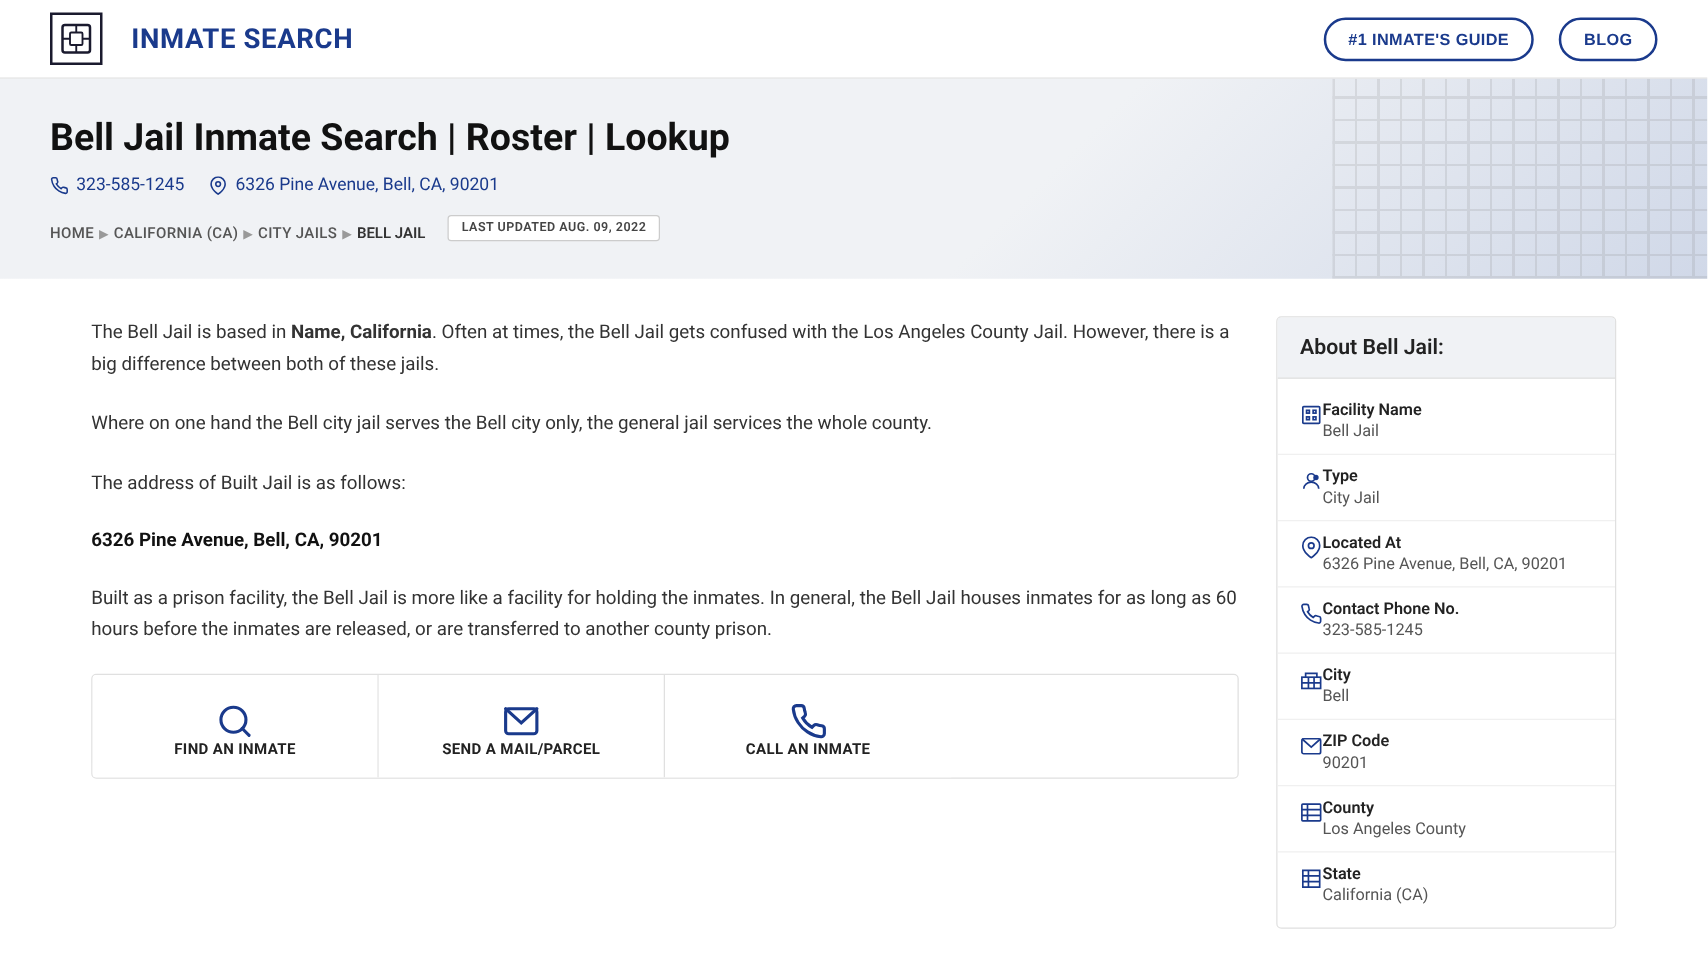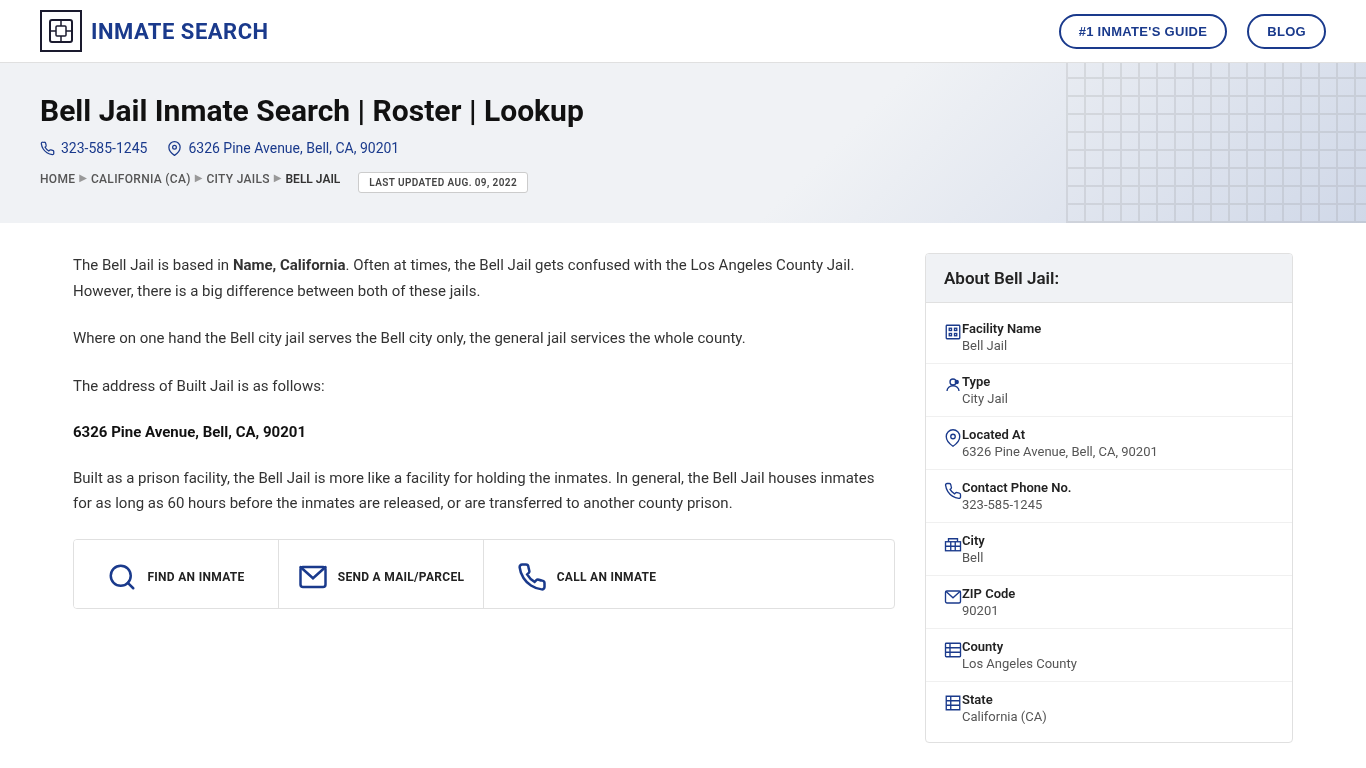--- a/index.html
+++ b/index.html
@@ -10,21 +10,21 @@
       display: flex;
       align-items: center;
       justify-content: space-between;
       padding: 10px 40px;
       border-bottom: 1px solid #e0e0e0;
       background: #fff;
     }
     .logo-area {
       display: flex;
       align-items: center;
-      gap: 9px;
+      gap: 23px;
       text-decoration: none;
     }
     .logo-icon {
       width: 42px;
       height: 42px;
       border: 2px solid #1a1a2e;
       display: flex;
       align-items: center;
       justify-content: center;
       font-size: 20px;
@@ -88,21 +88,21 @@
     .hero-meta-item {
       display: flex;
       align-items: center;
       gap: 6px;
       color: #1a3a8c;
       font-size: 14px;
     }
     .hero-meta-item svg { flex-shrink: 0; }
     .breadcrumb {
       display: flex;
-      align-items: flex-start;
+      align-items: flex-end;
       gap: 4px;
       font-size: 12px;
       color: #555;
       flex-wrap: wrap;
       margin-top: 14px;
     }
     .breadcrumb a {
       color: #555;
       text-decoration: none;
       font-size: 12px;
@@ -163,42 +163,42 @@
     .action-cards {
       display: grid;
       grid-template-columns: repeat(4, 1fr);
       border: 1px solid #e0e0e0;
       border-radius: 4px;
       overflow: hidden;
       margin-top: 10px;
     }
     .action-card {
       display: flex;
+      flex-direction: column;
       align-items: center;
       justify-content: center;
       padding: 22px 10px 16px 10px;
       border-right: 1px solid #e0e0e0;
       cursor: pointer;
       background: #fff;
-      gap: 10px;
     }
     .action-card:last-child { border-right: none; }
     .action-card svg { color: #1a3a8c; }
     .action-card-label {
       font-size: 12px;
       font-weight: 700;
       color: #222;
       text-align: center;
       letter-spacing: 0.3px;
       text-transform: uppercase;
     }
 
     
     .right-col {
-      width: 368px;
+      width: 272px;
       flex-shrink: 0;
     }
     .about-card {
       border: 1px solid #e0e0e0;
       border-radius: 4px;
       overflow: hidden;
     }
     .about-card-header {
       background: #f0f2f5;
       padding: 14px 18px;

